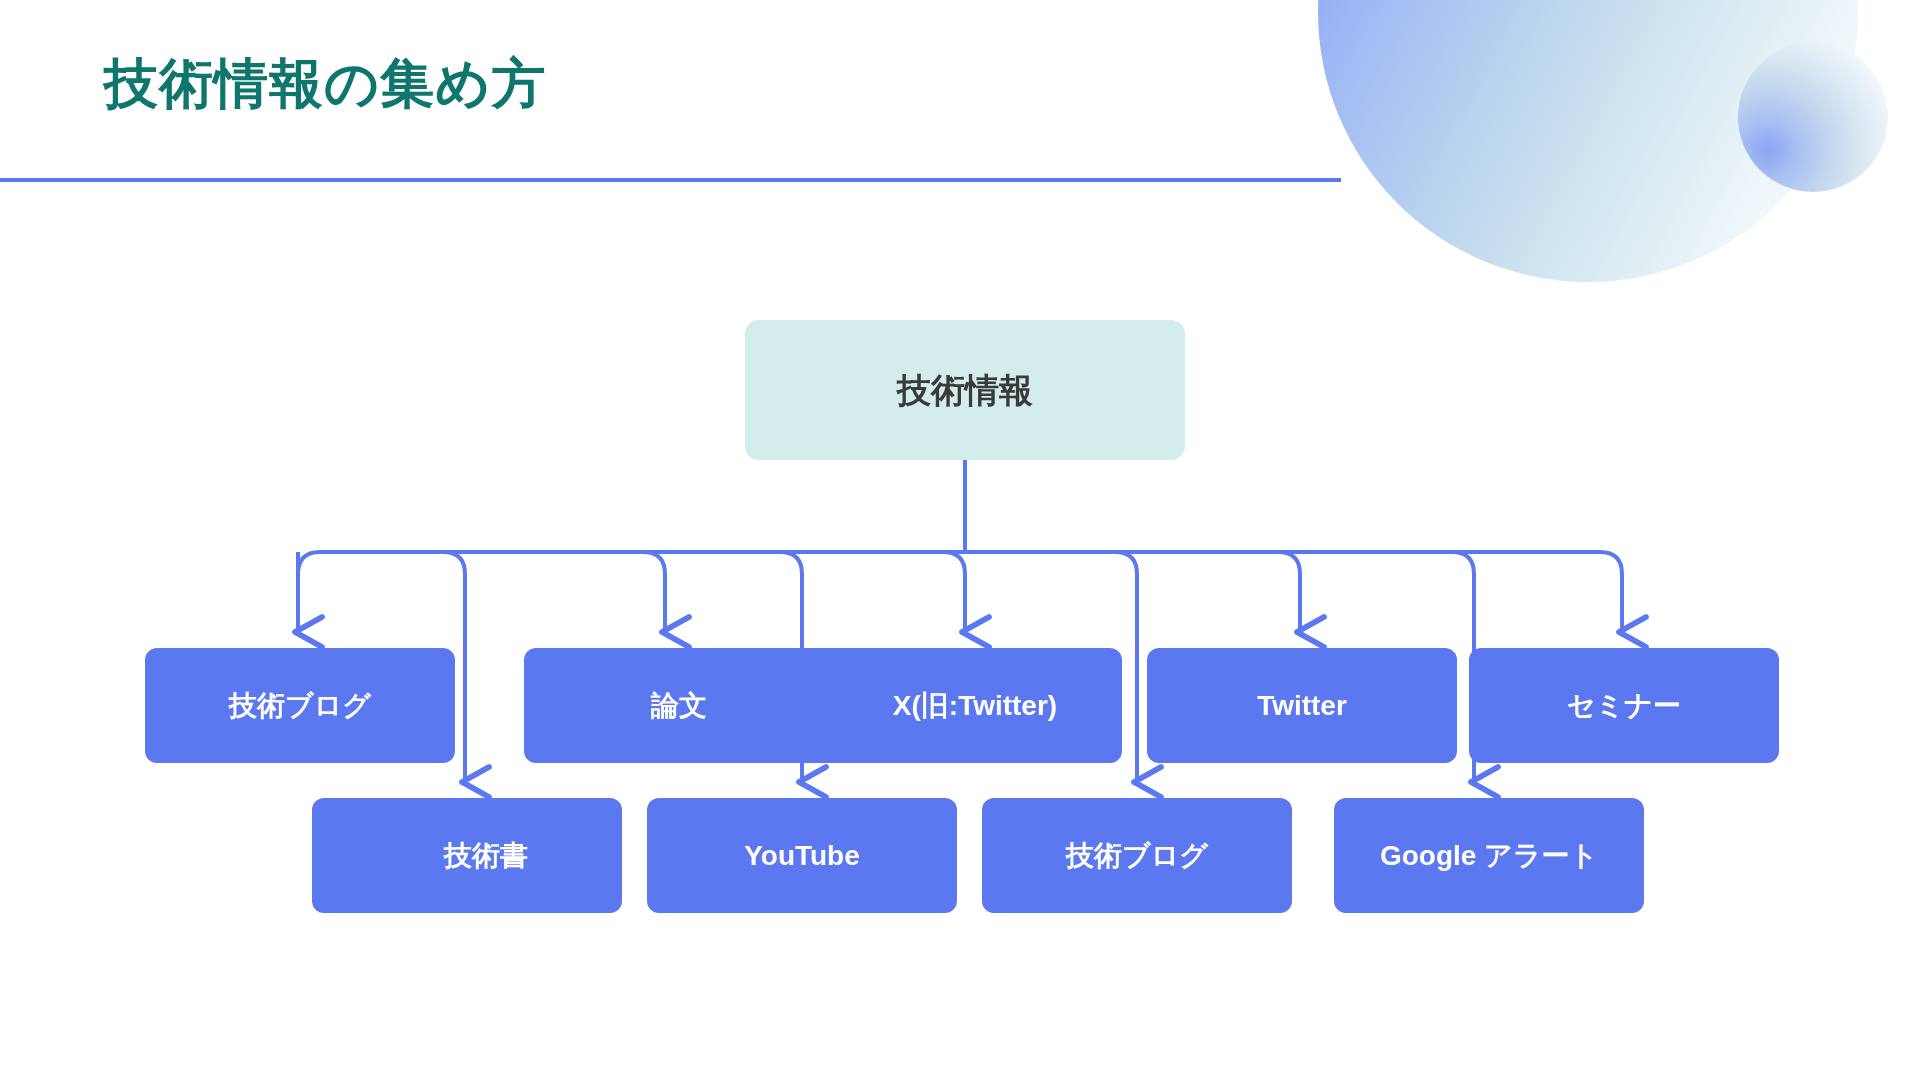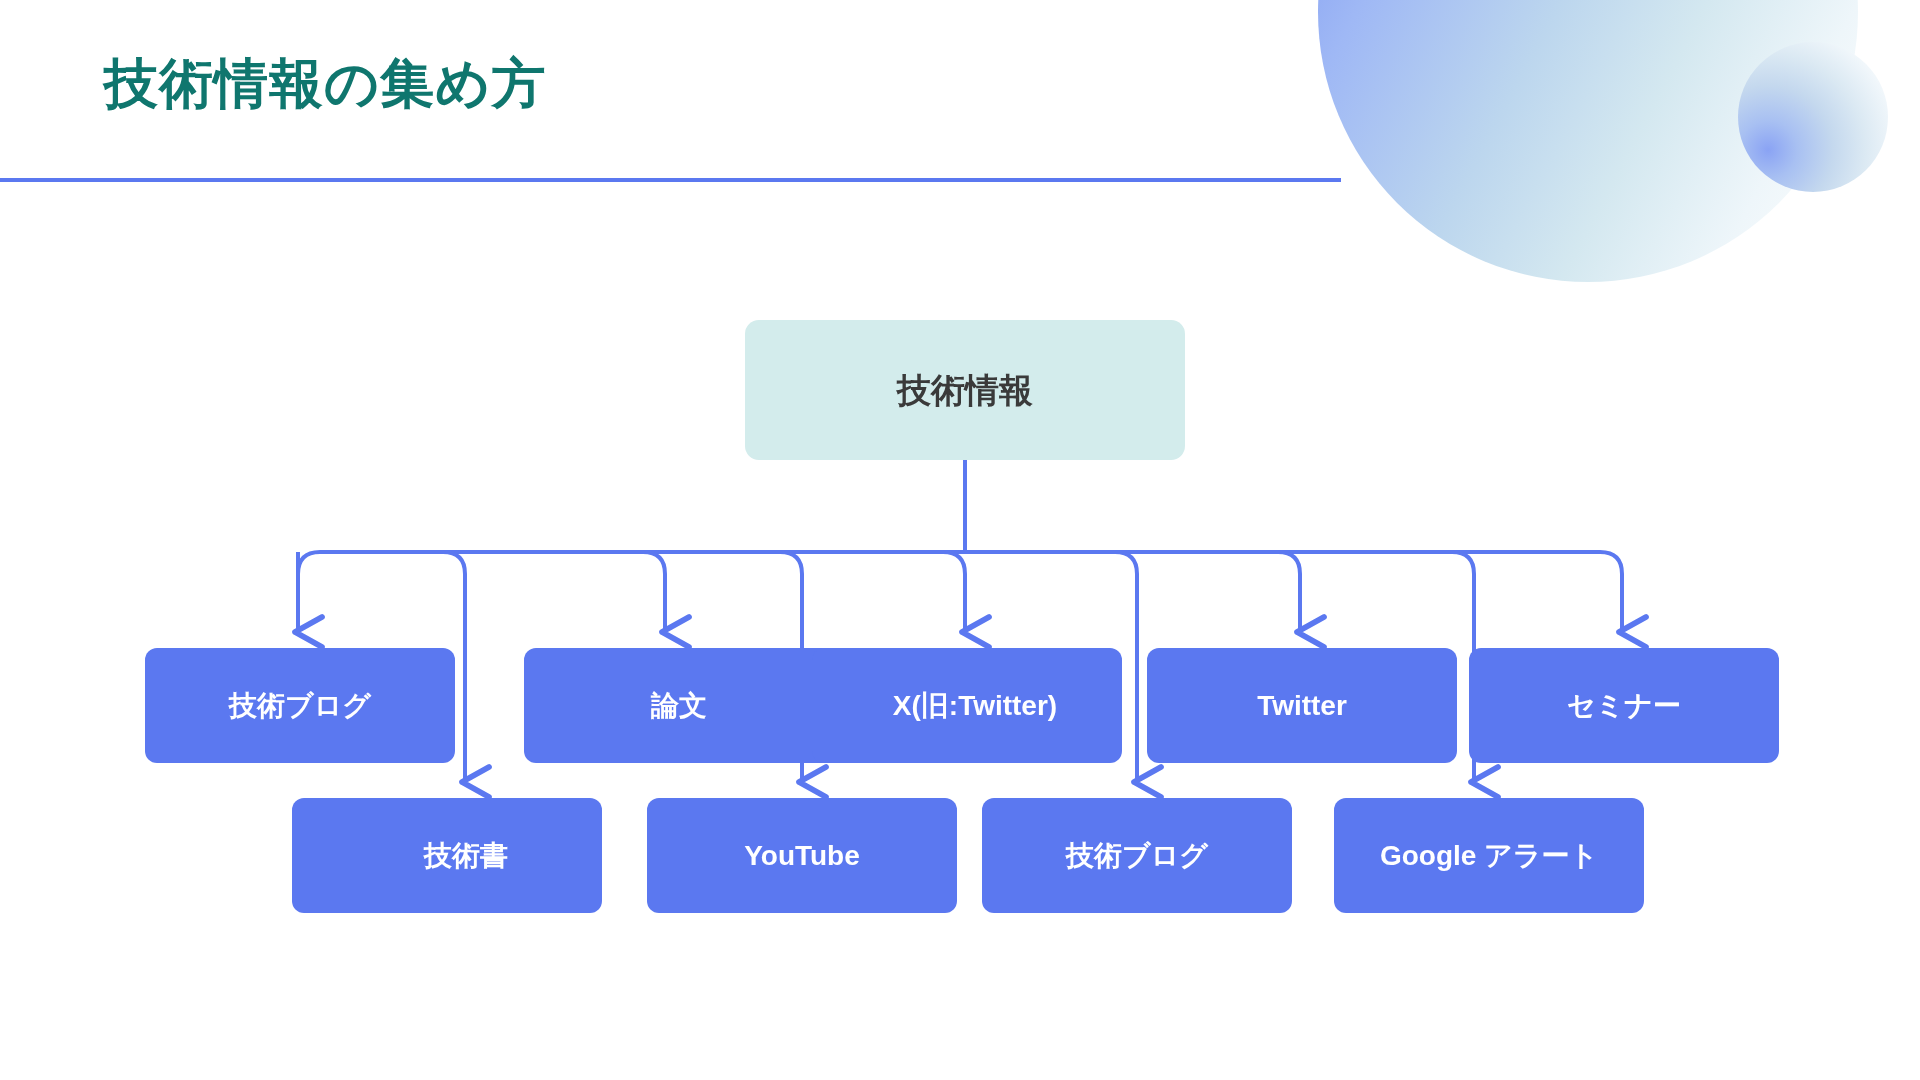--- a/index.html
+++ b/index.html
@@ -139,21 +139,21 @@
     <div class="node node-leaf" style="left:812px; top:648px; width:310px; height:115px;padding-left:16px;">
       <span>X(旧:Twitter)</span>
     </div>
     <div class="node node-leaf" style="left:1147px; top:648px; width:310px; height:115px;">
       <span>Twitter</span>
     </div>
     <div class="node node-leaf" style="left:1469px; top:648px; width:310px; height:115px;">
       <span>セミナー</span>
     </div>
 
-    <div class="node node-leaf" style="left:292px; top:798px; width:310px; height:115px;padding-left:38px;">
+    <div class="node node-leaf" style="left:312px; top:798px; width:310px; height:115px;padding-left:38px;">
       <span>技術書</span>
     </div>
     <div class="node node-leaf" style="left:647px; top:798px; width:310px; height:115px;text-align:center;">
       <span>YouTube</span>
     </div>
     <div class="node node-leaf" style="left:982px; top:798px; width:310px; height:115px;">
       <span>技術ブログ</span>
     </div>
     <div class="node node-leaf" style="left:1318px; top:798px; width:310px; height:115px;margin-left:16px;">
       <span>Google アラート</span>

